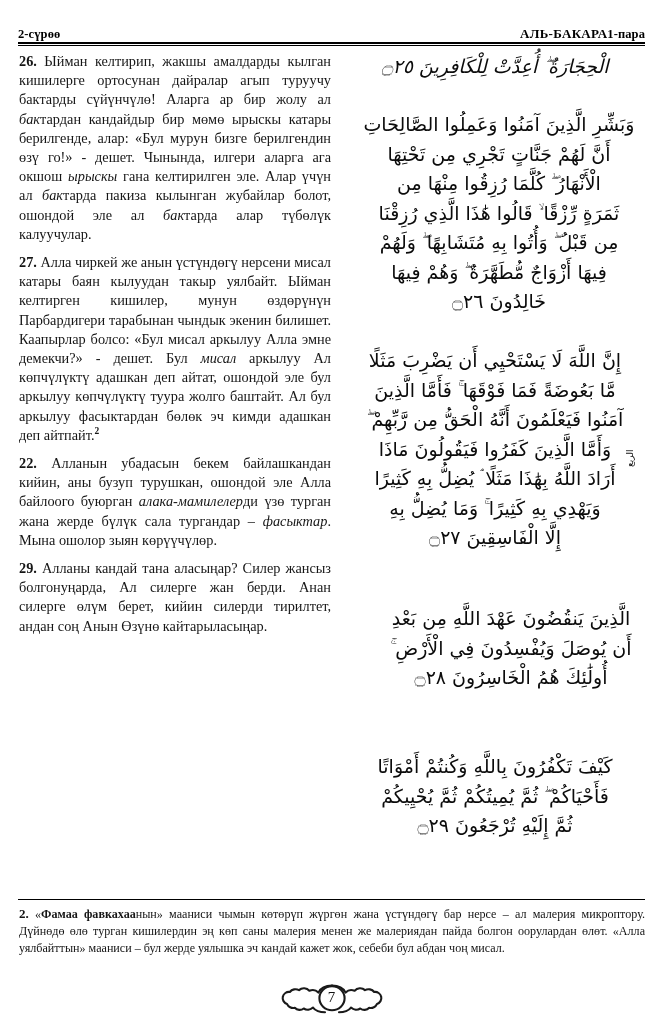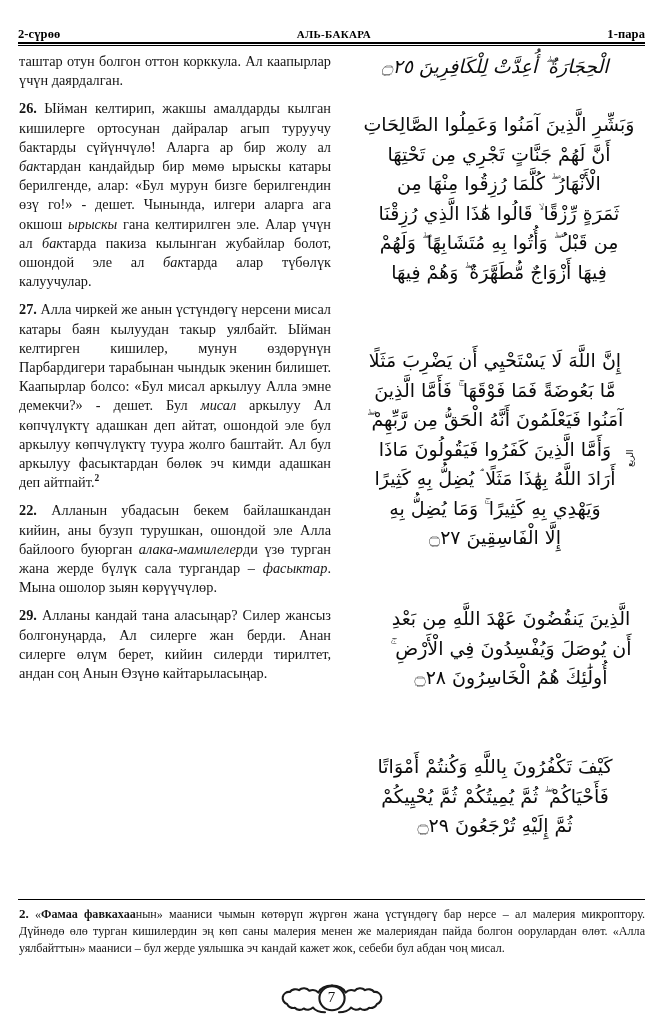--- a/index.html
+++ b/index.html
@@ -36,21 +36,21 @@
     display: flex;
     align-items: flex-end;
     justify-content: space-between;
     font-family: "Liberation Serif", "DejaVu Serif", serif;
     font-weight: bold;
     font-size: 12.5px;
     letter-spacing: 0.1px;
     line-height: 1;
   }
   .rh-left  { text-align: left; }
-  .rh-center{ text-align: center; flex: 1; font-size: 11px; letter-spacing: 0.3px; }
+  .rh-center{ text-align: right; flex: 1; font-size: 13px; letter-spacing: 0.3px; }
   .rh-right { text-align: right; }
 
   .header-rule {
     position: absolute;
     left: 18px;
     top: 42px;
     width: 627px;
     height: 4px;
   }
   .header-rule .r1 {
@@ -200,41 +200,41 @@
     <span class="rh-center">АЛЬ-БАКАРА</span>
     <span class="rh-right">1-пара</span>
   </div>
   <div class="header-rule">
     <div class="r1"></div>
     <div class="r2"></div>
   </div>
 
   <div class="col-left">
     <div id="ky-host">
-        <p class="ky-p"><span>таштар отун болгон оттон корккула. Ал каапырлар үчүн даярдалган.</span></p>
         <p class="ky-p"><span class="vnum">26.</span><span> Ыйман келтирип, жакшы амалдарды кылган кишилерге ортосунан дайралар агып туруучу бактарды сүйүнчүлө! Аларга ар бир жолу ал </span><i class="it">бак</i><span>тардан кандайдыр бир мөмө ырыскы катары берилгенде, алар: «Бул мурун бизге берилгендин өзү го!» - дешет. Чынында, илгери аларга ага окшош </span><i class="it">ырыскы</i><span> гана келтирилген эле. Алар үчүн ал </span><i class="it">бак</i><span>тарда пакиза кылынган жубайлар болот, ошондой эле ал </span><i class="it">бак</i><span>тарда алар түбөлүк калуучулар.</span></p>
         <p class="ky-p"><span class="vnum">27.</span><span> Алла чиркей же анын үстүндөгү нерсени мисал катары баян кылуудан такыр уялбайт. Ыйман келтирген кишилер, мунун өздөрүнүн Парбардигери тарабынан чындык экенин билишет. Каапырлар болсо: «Бул мисал аркылуу Алла эмне демекчи?» - дешет. Бул </span><i class="it">мисал</i><span> аркылуу Ал көпчүлүктү адашкан деп айтат, ошондой эле бул аркылуу көпчүлүктү туура жолго баштайт. Ал бул аркылуу фасыктардан бөлөк эч кимди адашкан деп айтпайт.</span><sup class="sup">2</sup></p>
         <p class="ky-p"><span class="vnum">22.</span><span> Алланын убадасын бекем байлашкандан кийин, аны бузуп турушкан, ошондой эле Алла байлоого буюрган </span><i class="it">алака-мамилелер</i><span>ди үзө турган жана жерде бүлүк сала тургандар – </span><i class="it">фасыктар</i><span>. Мына ошолор зыян көрүүчүлөр.</span></p>
         <p class="ky-p"><span class="vnum">29.</span><span> Алланы кандай тана аласыңар? Силер жансыз болгонуңарда, Ал силерге жан берди. Анан силерге өлүм берет, кийин силерди тирилтет, андан соң Анын Өзүнө кайтарыласыңар.</span></p>
       </div>
   </div>
 
   <div class="col-right">
 
     <div class="ar-block ar-b1">
       <span class="ar-line">الْحِجَارَةُ ۖ أُعِدَّتْ لِلْكَافِرِينَ ۝٢٥</span>
     </div>
 
     <div class="ar-block ar-b2">
       <span class="ar-line">وَبَشِّرِ الَّذِينَ آمَنُوا وَعَمِلُوا الصَّالِحَاتِ</span>
       <span class="ar-line">أَنَّ لَهُمْ جَنَّاتٍ تَجْرِي مِن تَحْتِهَا</span>
       <span class="ar-line">الْأَنْهَارُ ۖ كُلَّمَا رُزِقُوا مِنْهَا مِن</span>
       <span class="ar-line">ثَمَرَةٍ رِّزْقًا ۙ قَالُوا هَٰذَا الَّذِي رُزِقْنَا</span>
       <span class="ar-line">مِن قَبْلُ ۖ وَأُتُوا بِهِ مُتَشَابِهًا ۖ وَلَهُمْ</span>
       <span class="ar-line">فِيهَا أَزْوَاجٌ مُّطَهَّرَةٌ ۖ وَهُمْ فِيهَا</span>
+      <span class="ar-line">خَالِدُونَ ۝٢٦</span>
     </div>
 
     <div class="ar-block ar-b3">
       <span class="ar-line">إِنَّ اللَّهَ لَا يَسْتَحْيِي أَن يَضْرِبَ مَثَلًا</span>
       <span class="ar-line">مَّا بَعُوضَةً فَمَا فَوْقَهَا ۚ فَأَمَّا الَّذِينَ</span>
       <span class="ar-line">آمَنُوا فَيَعْلَمُونَ أَنَّهُ الْحَقُّ مِن رَّبِّهِمْ ۖ</span>
       <span class="ar-line">وَأَمَّا الَّذِينَ كَفَرُوا فَيَقُولُونَ مَاذَا</span>
       <span class="ar-line">أَرَادَ اللَّهُ بِهَٰذَا مَثَلًا ۘ يُضِلُّ بِهِ كَثِيرًا</span>
       <span class="ar-line">وَيَهْدِي بِهِ كَثِيرًا ۚ وَمَا يُضِلُّ بِهِ</span>
       <span class="ar-line">إِلَّا الْفَاسِقِينَ ۝٢٧</span>

